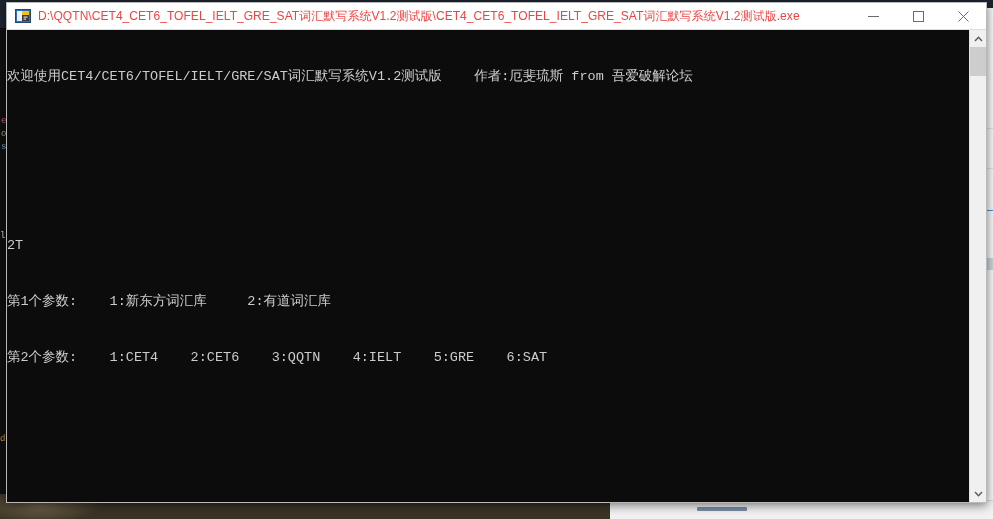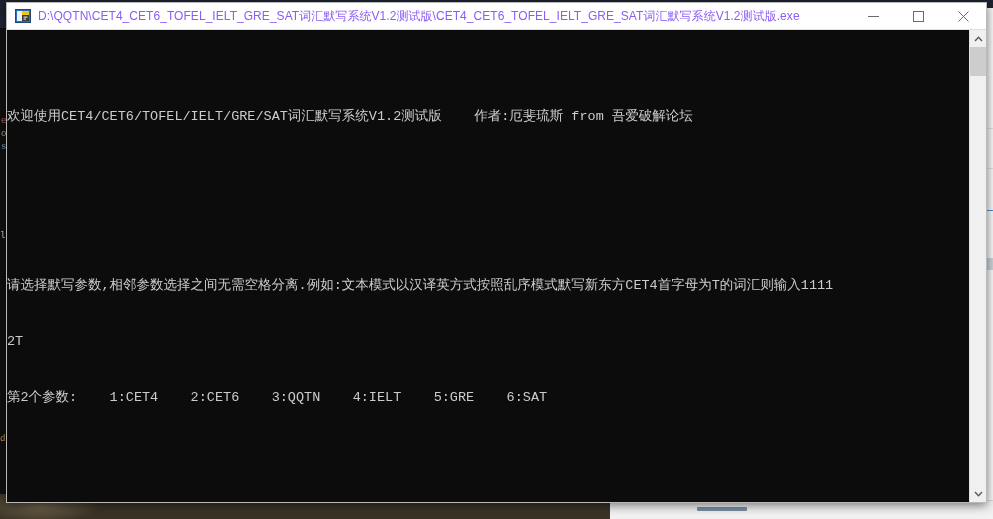--- a/index.html
+++ b/index.html
@@ -112,21 +112,21 @@
     width: 16px; height: 16px;
     margin-left: 8px; margin-right: 7px;
     flex: 0 0 auto;
     position: relative;
   }
 
   #title-text {
     flex: 1 1 auto;
     font-family: "Liberation Sans", sans-serif;
     font-size: 12px;
-    color: #8b5cf6;
+    color: #ef4444;
     white-space: nowrap;
     overflow: hidden;
     text-overflow: clip;
     letter-spacing: 0.05px;
   }
 
   .win-btn {
     width: 45px; height: 26px;
     display: flex;
     align-items: center;
@@ -134,21 +134,20 @@
     flex: 0 0 auto;
   }
 
   
   #console-body {
     position: absolute;
     left: 0; top: 27px;
     right: 0; bottom: 0;
     background: #0c0c0c;
     overflow: hidden;
-    margin-top: 40px;
   }
 
   #console-text {
     position: absolute;
     left: 0px; top: 0px;
     right: 17px;
     color: #cccccc;
     font-family: "Liberation Mono", "DejaVu Sans Mono", monospace;
     font-size: 13.5px;
     line-height: 18.7px;
@@ -247,22 +246,22 @@
           <path d="M0.5 0.5 L10.5 10.5 M10.5 0.5 L0.5 10.5" stroke="#6b6b6b" stroke-width="1" fill="none"></path>
         </svg>
       </div>
     </div>
 
     <div id="console-body">
       <div id="console-text">
         <span class="ln">欢迎使用CET4/CET6/TOFEL/IELT/GRE/SAT词汇默写系统V1.2测试版    作者:厄斐琉斯 from 吾爱破解论坛</span>
         <span class="blank"></span>
         <span class="blank"></span>
-        <span class="ln">请选择默写参数,相邻参数选择之间无需空格分离.例如:文本模式以汉译英方式按照乱序模式默写新东方CET4首字母为T的词汇则输入1111</span>
         <span class="ln">2T</span>
+        <span class="ln">第1个参数:    1:新东方词汇库     2:有道词汇库</span>
         <span class="ln">第2个参数:    1:CET4    2:CET6    3:QQTN    4:IELT    5:GRE    6:SAT</span>
         
         
         
         
         
         
         
       </div>
     </div>

